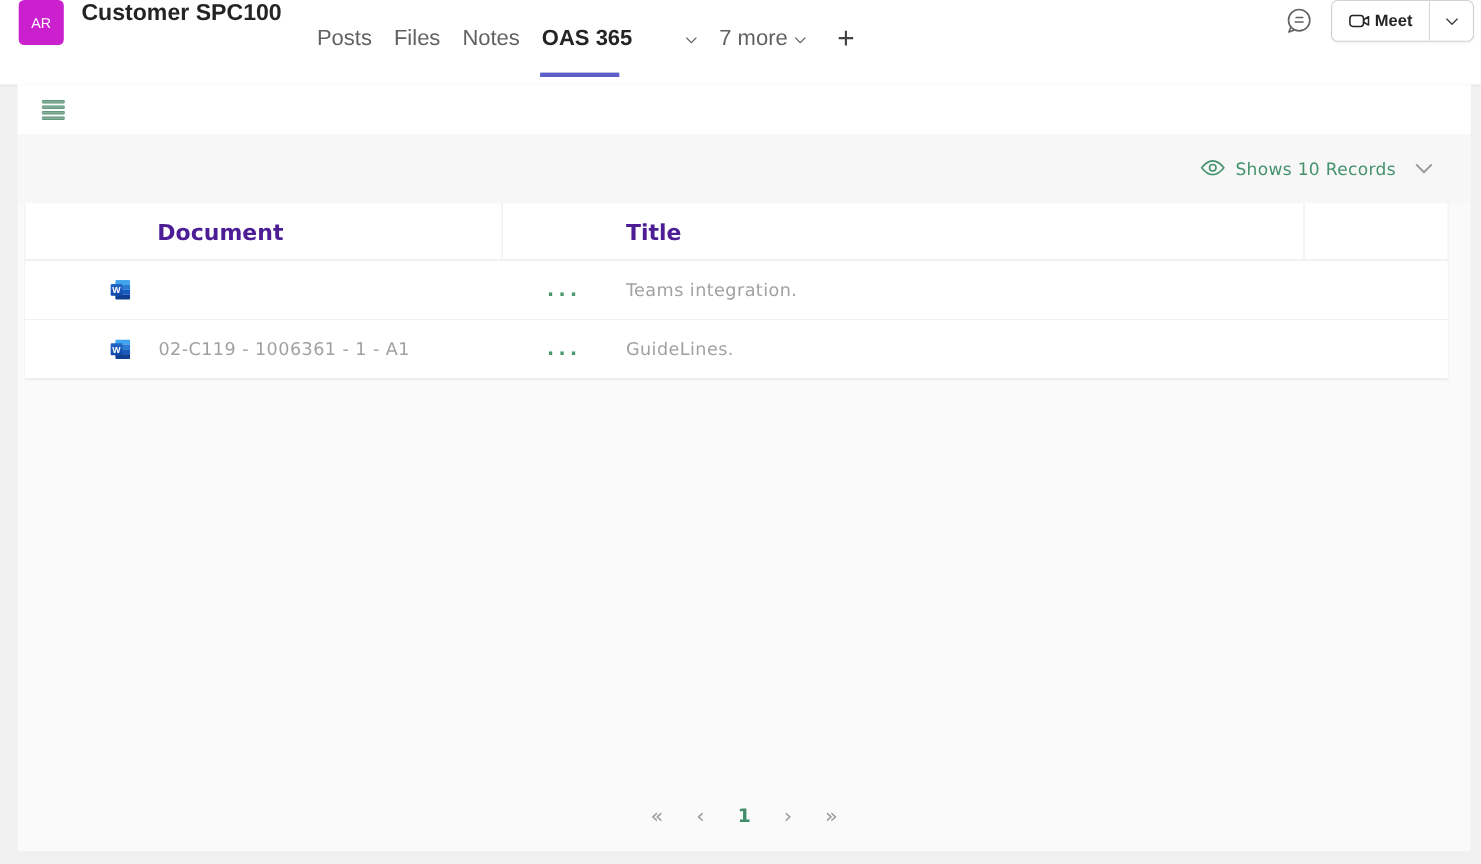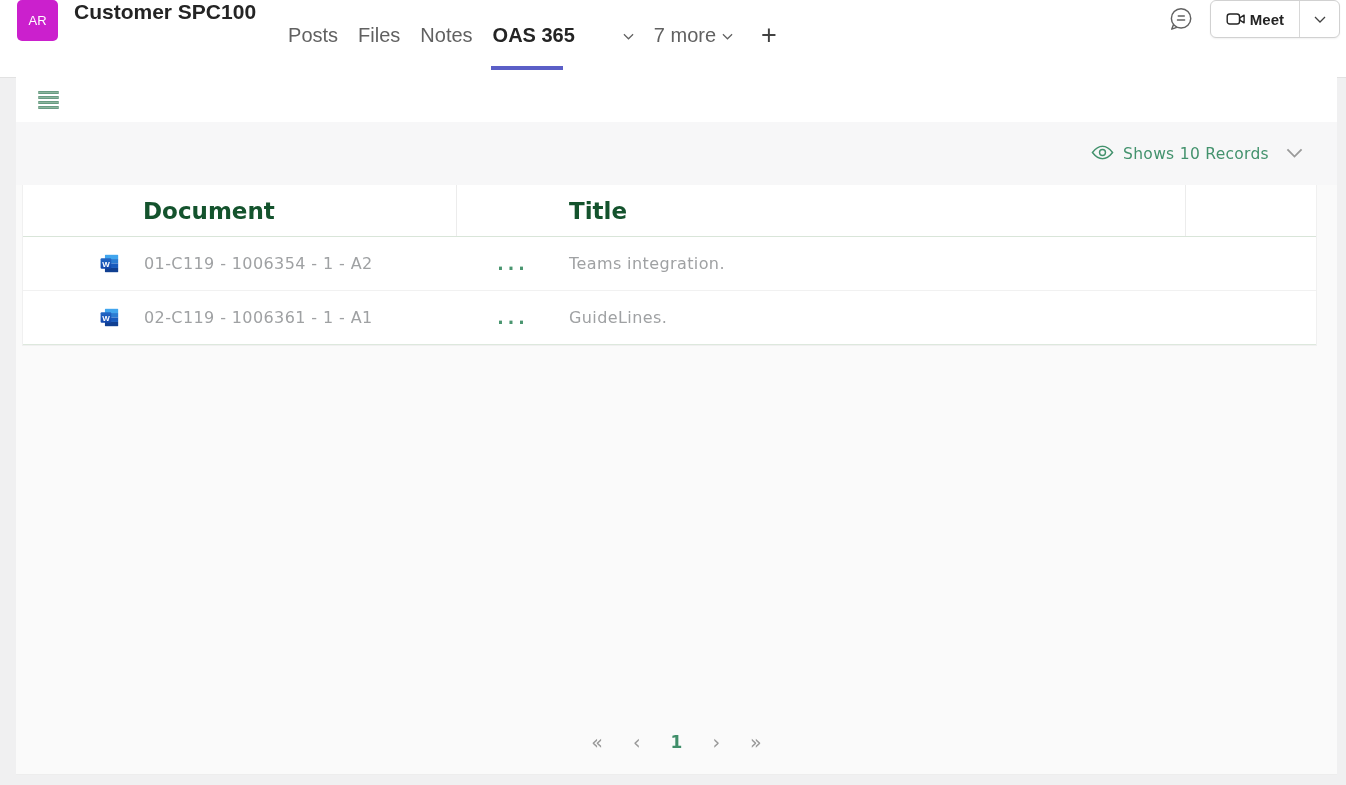--- a/index.html
+++ b/index.html
@@ -49,21 +49,21 @@
   .records .lbl { font-family:"DejaVu Sans", sans-serif; font-size:15.5px;
                   color:#43926d; letter-spacing:.3px; }
   .records .chev { color:#9a9a9a; margin-left:8px; margin-top:3px; }
 
   
   .grid-table { margin-left:6px; width:1295px; background:#fff;
                 border:1px solid #f0f0f0; border-top:none; }
   .t-head, .t-row { display:grid; grid-template-columns:434px 112px 617px 1fr; }
   .t-head { height:52px; border-bottom:1px solid #d9e5d9; }
   .th { display:flex; align-items:center; font-family:"DejaVu Sans", sans-serif;
-        font-size:23px; font-weight:600; color:#14532d; }
+        font-size:20px; font-weight:600; color:#4c1d95; }
   .th-doc { grid-column:1; padding-left:120px; border-right:1px solid #ececec; }
   .th-title { grid-column:2 / span 2; padding-left:112px; border-right:1px solid #ececec; }
   .t-row { height:54px; border-bottom:1px solid #f1f1f1; background:#fff; }
   .t-row:last-child { border-bottom:1px solid #dde8dd; }
   .cell-doc { display:flex; align-items:center; padding-left:77px; gap:25px; }
   .doc-text, .title-text { font-family:"DejaVu Sans", sans-serif; font-size:16px;
                            color:#9fa1a3; letter-spacing:.4px; white-space:nowrap; }
   .cell-more { display:flex; align-items:center; justify-content:center;
                font-family:"DejaVu Sans", sans-serif; font-size:17px; font-weight:700;
                color:#4a9670; letter-spacing:4px; cursor:pointer; }
@@ -214,21 +214,20 @@
       <div class="th"></div>
     </div>
 
     <div class="t-row">
       <div class="cell-doc">
         <span class="icon">
           <svg width="19" height="19" viewBox="0 0 32 32">
               <use href="#sym-word"></use>
             </svg>
           </span>
-        <span class="doc-text">01-C119 - 1006354 - 1 - A2</span>
       </div>
       <div class="cell-more">...</div>
       <div class="cell-title">
         <span class="title-text">Teams integration.</span>
       </div>
       <div></div>
     </div>
 
     <div class="t-row">
       <div class="cell-doc">

